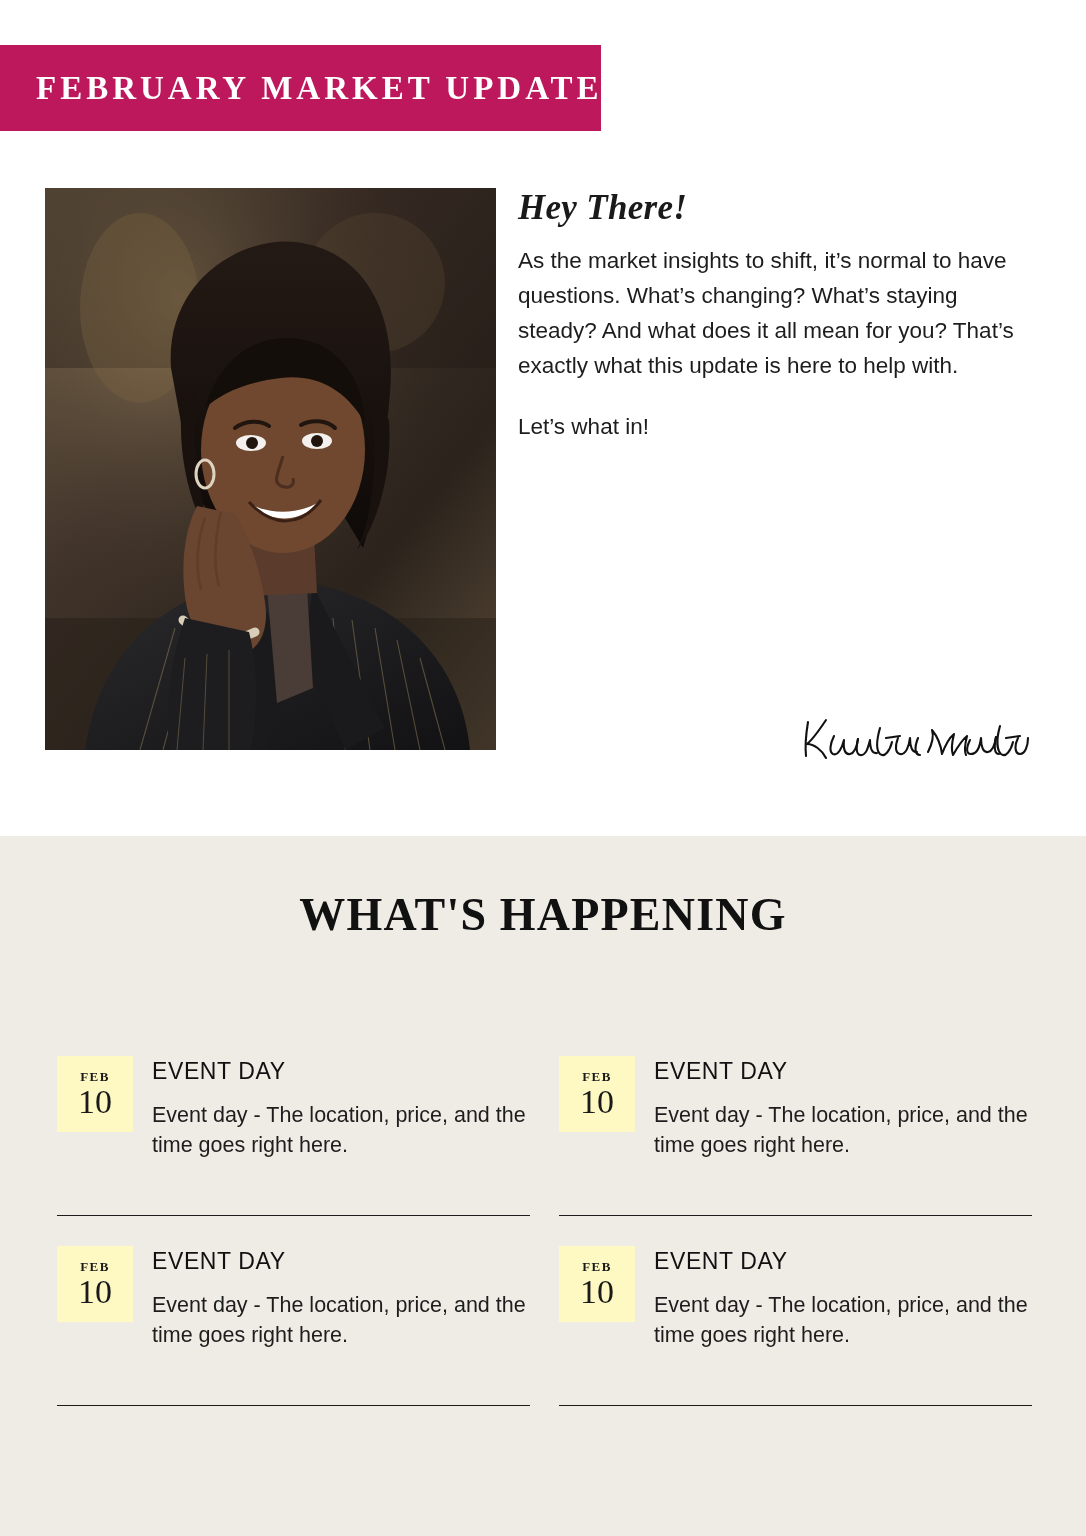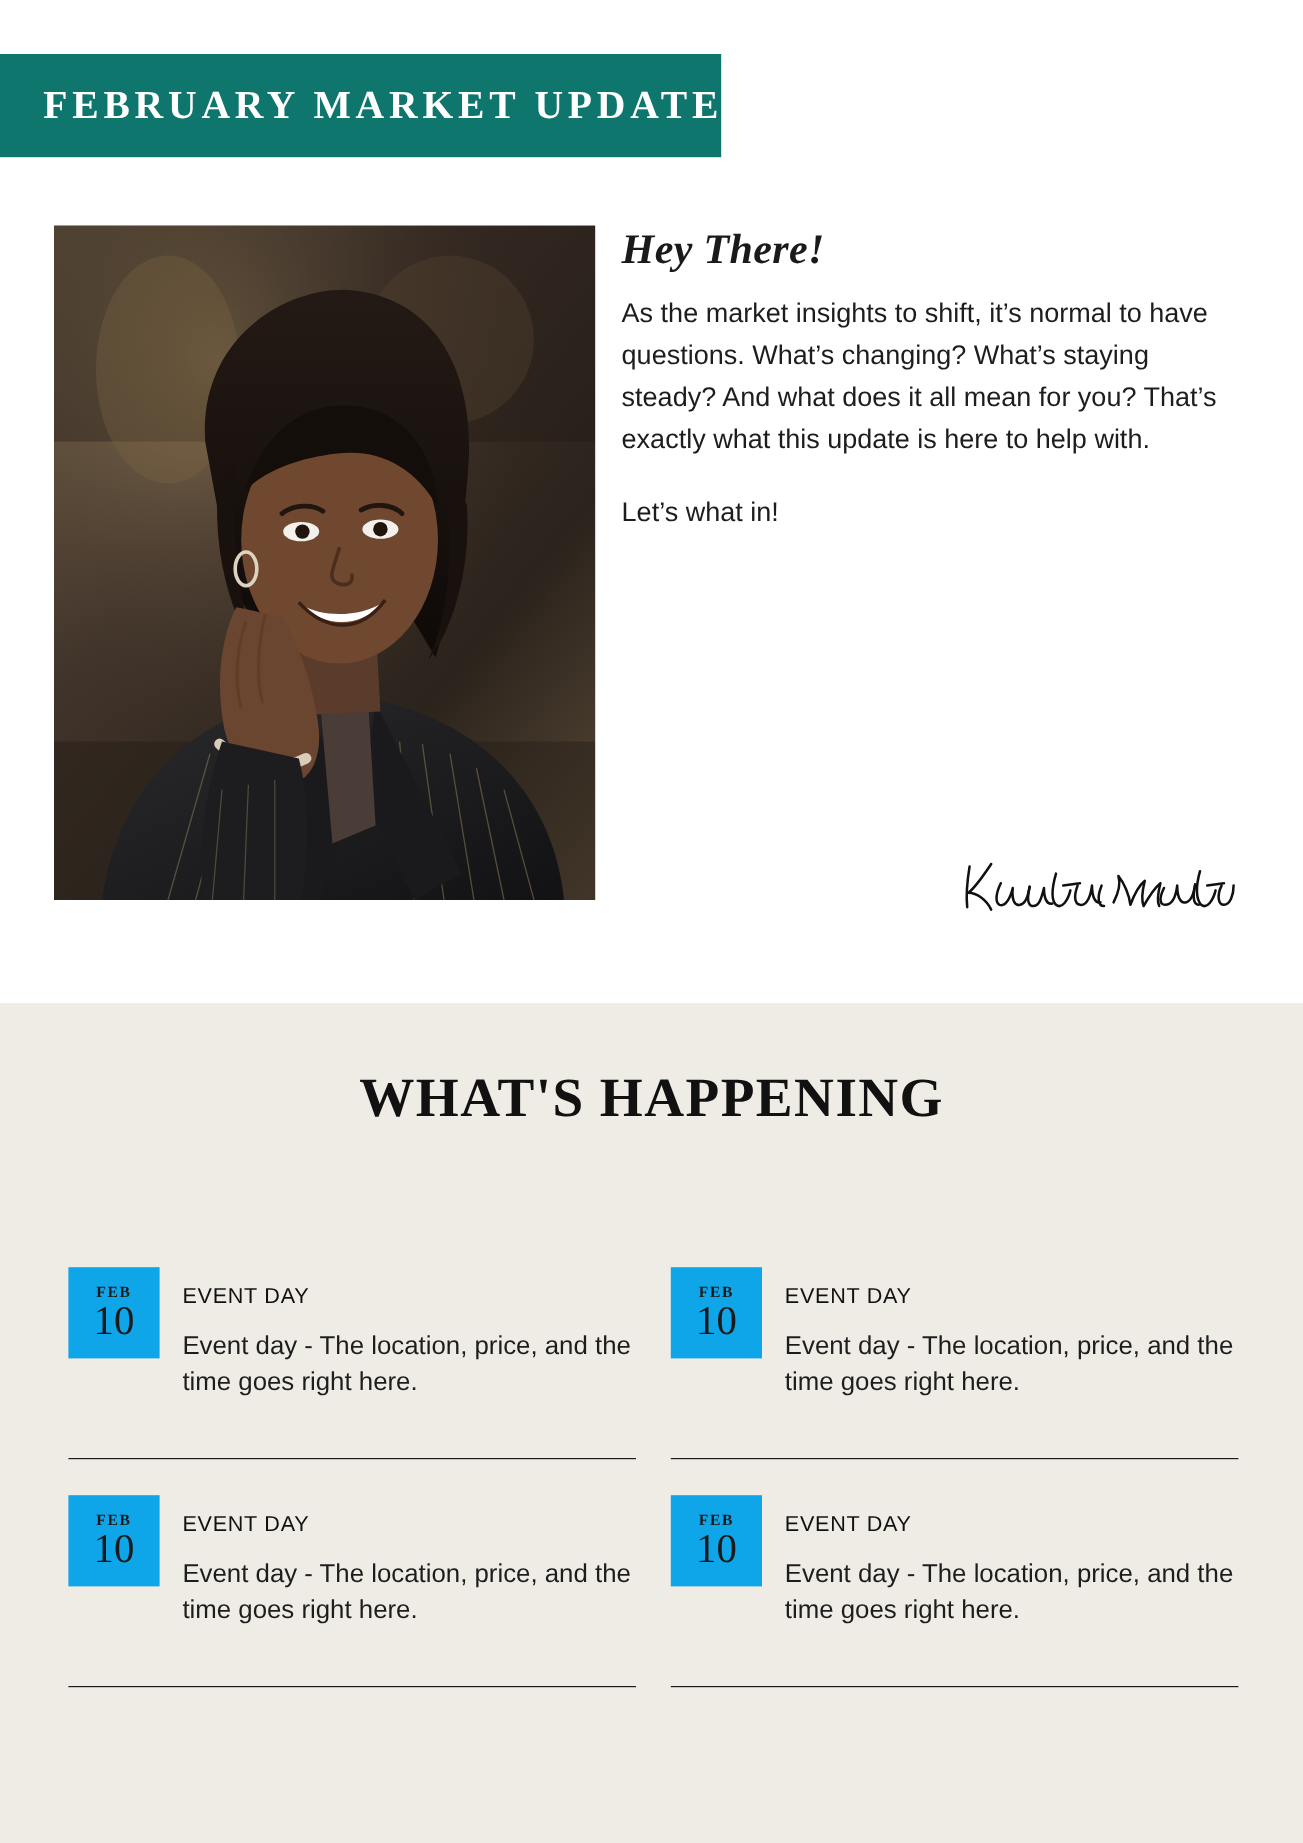--- a/index.html
+++ b/index.html
@@ -16,21 +16,21 @@
     position: relative;
   }
 
   
   .header-banner {
     position: absolute;
     top: 45px;
     left: 0;
     width: 601px;
     height: 86px;
-    background: #0f766e;
+    background: #be185d;
     display: flex;
     align-items: center;
   }
   .header-banner-title {
     color: #ffffff;
     font-family: "Liberation Serif", serif;
     font-size: 33px;
     font-weight: 700;
     letter-spacing: 4.0px;
     padding-left: 36px;
@@ -131,21 +131,21 @@
     align-items: flex-start;
     padding-bottom: 22px;
     border-bottom: 1px solid #1c1c1c;
     margin-bottom: 30px;
     min-height: 160px;
   }
 
   .date-chip {
     width: 76px;
     height: 76px;
-    background: #0ea5e9;
+    background: #fef9c3;
     flex: 0 0 76px;
     display: flex;
     flex-direction: column;
     align-items: center;
     justify-content: center;
     margin-right: 19px;
   }
   .date-chip .mon {
     font-family: "Liberation Serif", serif;
     font-size: 13px;
@@ -158,25 +158,25 @@
   .date-chip .day {
     font-family: "Liberation Serif", serif;
     font-size: 34px;
     font-weight: 400;
     color: #1a1a1a;
     line-height: 1;
   }
   .event-body { flex: 1 1 auto; padding-top: 2px; }
   .event-title {
     font-family: "Liberation Sans", sans-serif;
-    font-size: 18px;
+    font-size: 23px;
     font-weight: 400;
     letter-spacing: 0.6px;
     color: #111111;
-    margin: 12px 0 16px 0;
+    margin: 0 0 16px 0;
   }
   .event-desc {
     font-family: "Liberation Sans", sans-serif;
     font-size: 21.5px;
     line-height: 1.38;
     color: #1d1d1d;
     margin: 0;
   }
 </style>
 </head>

